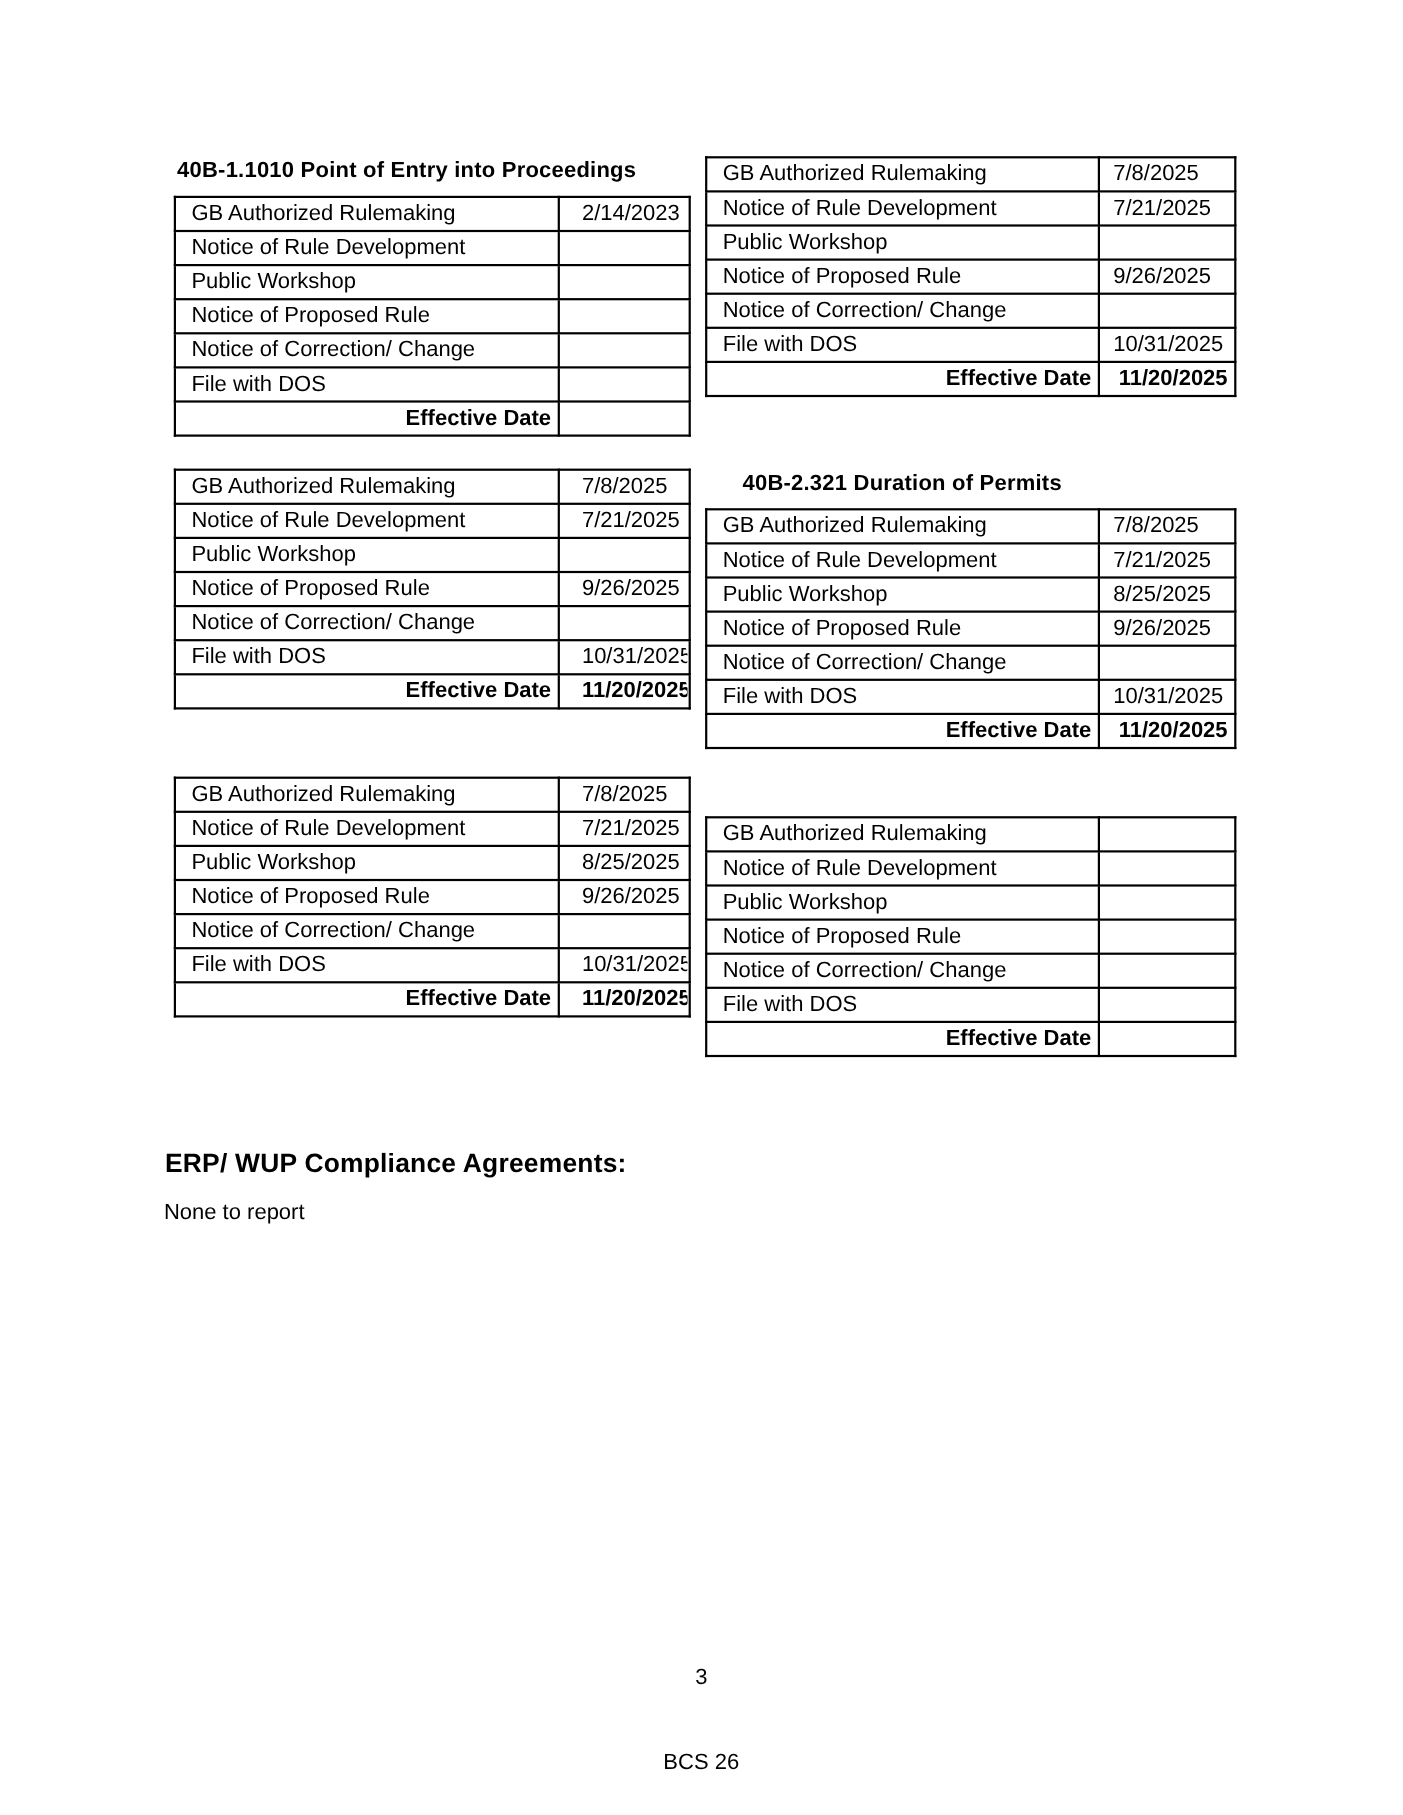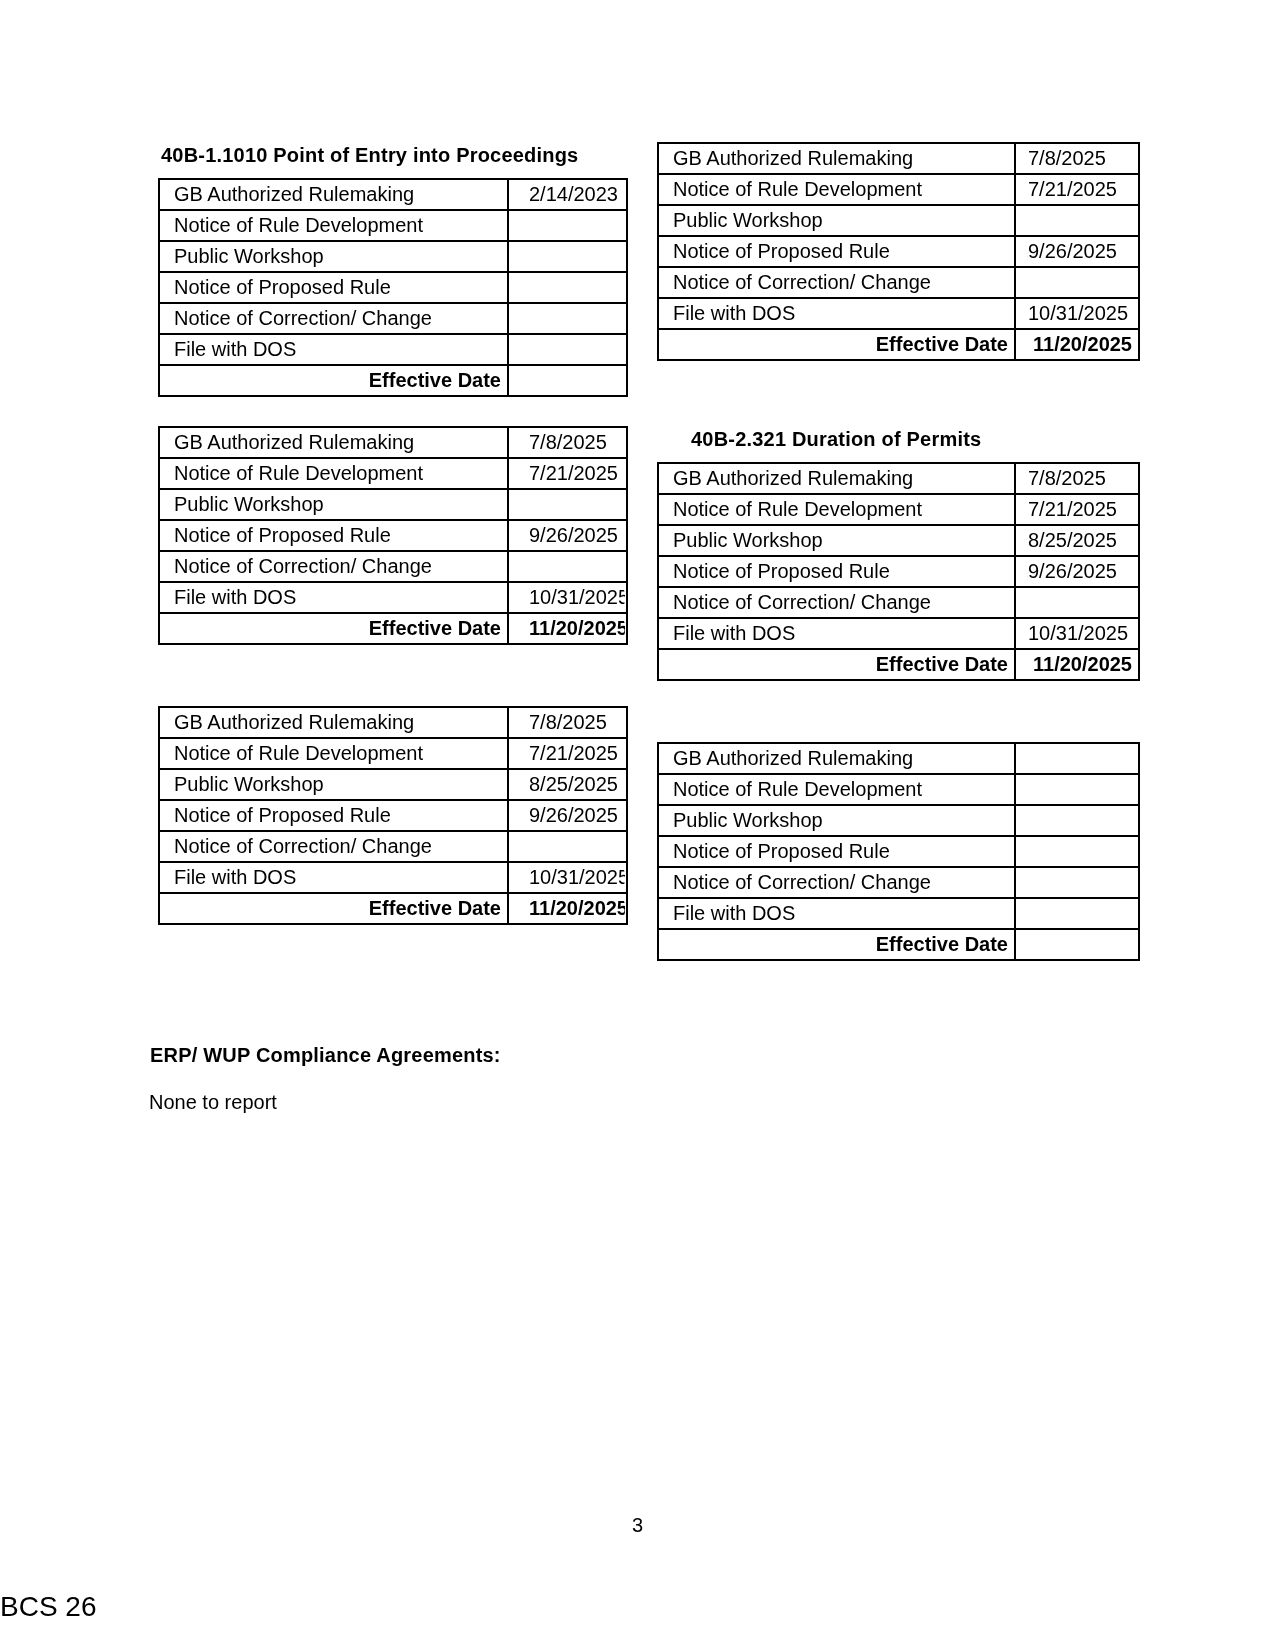--- a/index.html
+++ b/index.html
@@ -10,21 +10,21 @@
     font-family: "Liberation Sans", sans-serif;
     position: relative;
     overflow: hidden;
   }
   .band {
     position: absolute;
     left: 158px;
     width: 966px;
     display: grid;
     grid-template-columns: 470px 483px;
-    column-gap: 29px;
+    column-gap: 13px;
   }
   .band-1 { top: 142px; }
   .band-2 { top: 426px; }
   .band-3 { top: 706px; }
   .tbl-title {
     height: 36px;
     font-weight: bold;
     font-size: 20px;
     line-height: 26px;
     white-space: nowrap;
@@ -48,42 +48,42 @@
     white-space: nowrap;
   }
   .tbl-l td.lbl { width: 327px; }
   .tbl-r td.lbl { width: 335px; }
   .tbl-l td.val { padding-left: 20px; border-radius: 13px; }
   .tbl-r td.val { padding-left: 12px; }
   tr.bold-row td { font-weight: bold; text-align: right; }
   .compliance-heading {
     position: absolute;
     left: 150px; top: 1044px;
-    font-size: 20px;
+    font-size: 24px;
     font-weight: bold;
     letter-spacing: 0.2px;
   }
   .compliance-body {
     position: absolute;
     left: 149px; top: 1091px;
     font-size: 20px;
   }
   .page-number {
     position: absolute;
     left: 0; top: 1514px;
     width: 100%;
     text-align: center;
     font-size: 20px;
   }
   .page-footer {
     position: absolute;
     left: 0; top: 1591px;
     width: 100%;
-    text-align: left;
-    font-size: 28px;
+    text-align: center;
+    font-size: 20px;
   }
 </style>
 </head>
 <body>
 
 <div class="band band-1">
   <div class="cell">
     <div class="tbl-title title-left">40B-1.1010 Point of Entry into Proceedings</div>
     <table class="rtable tbl-l">
         <tbody>

